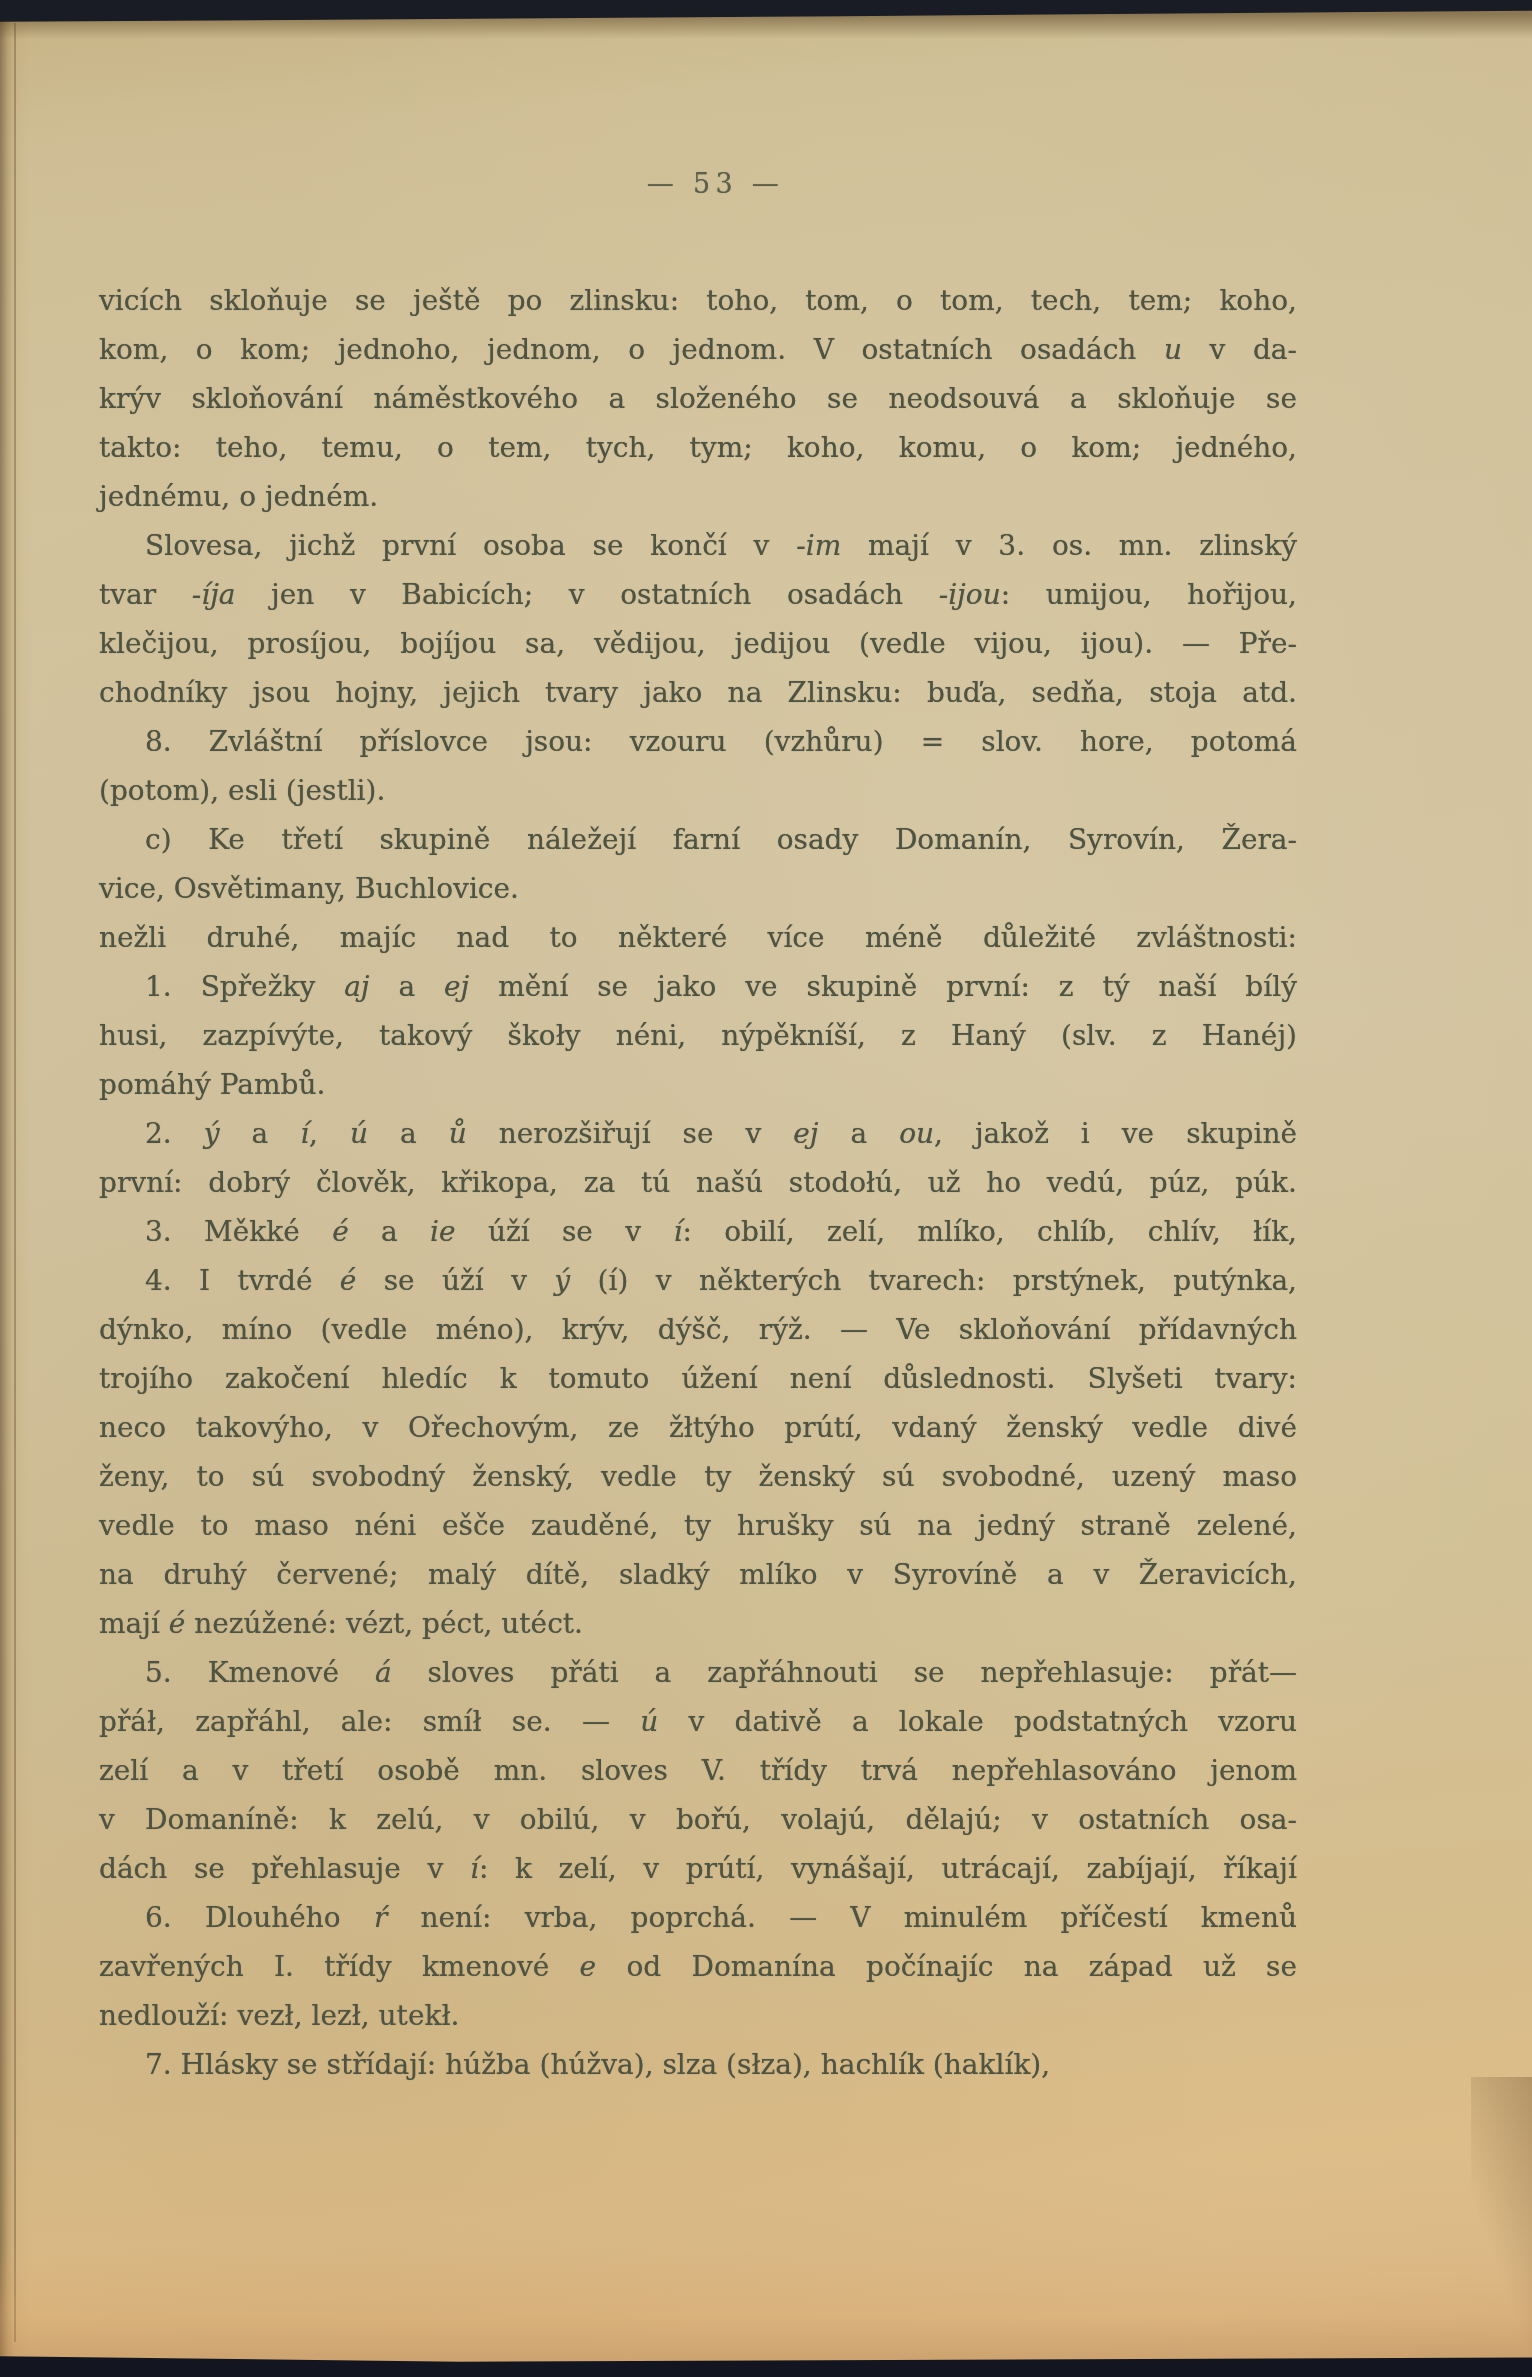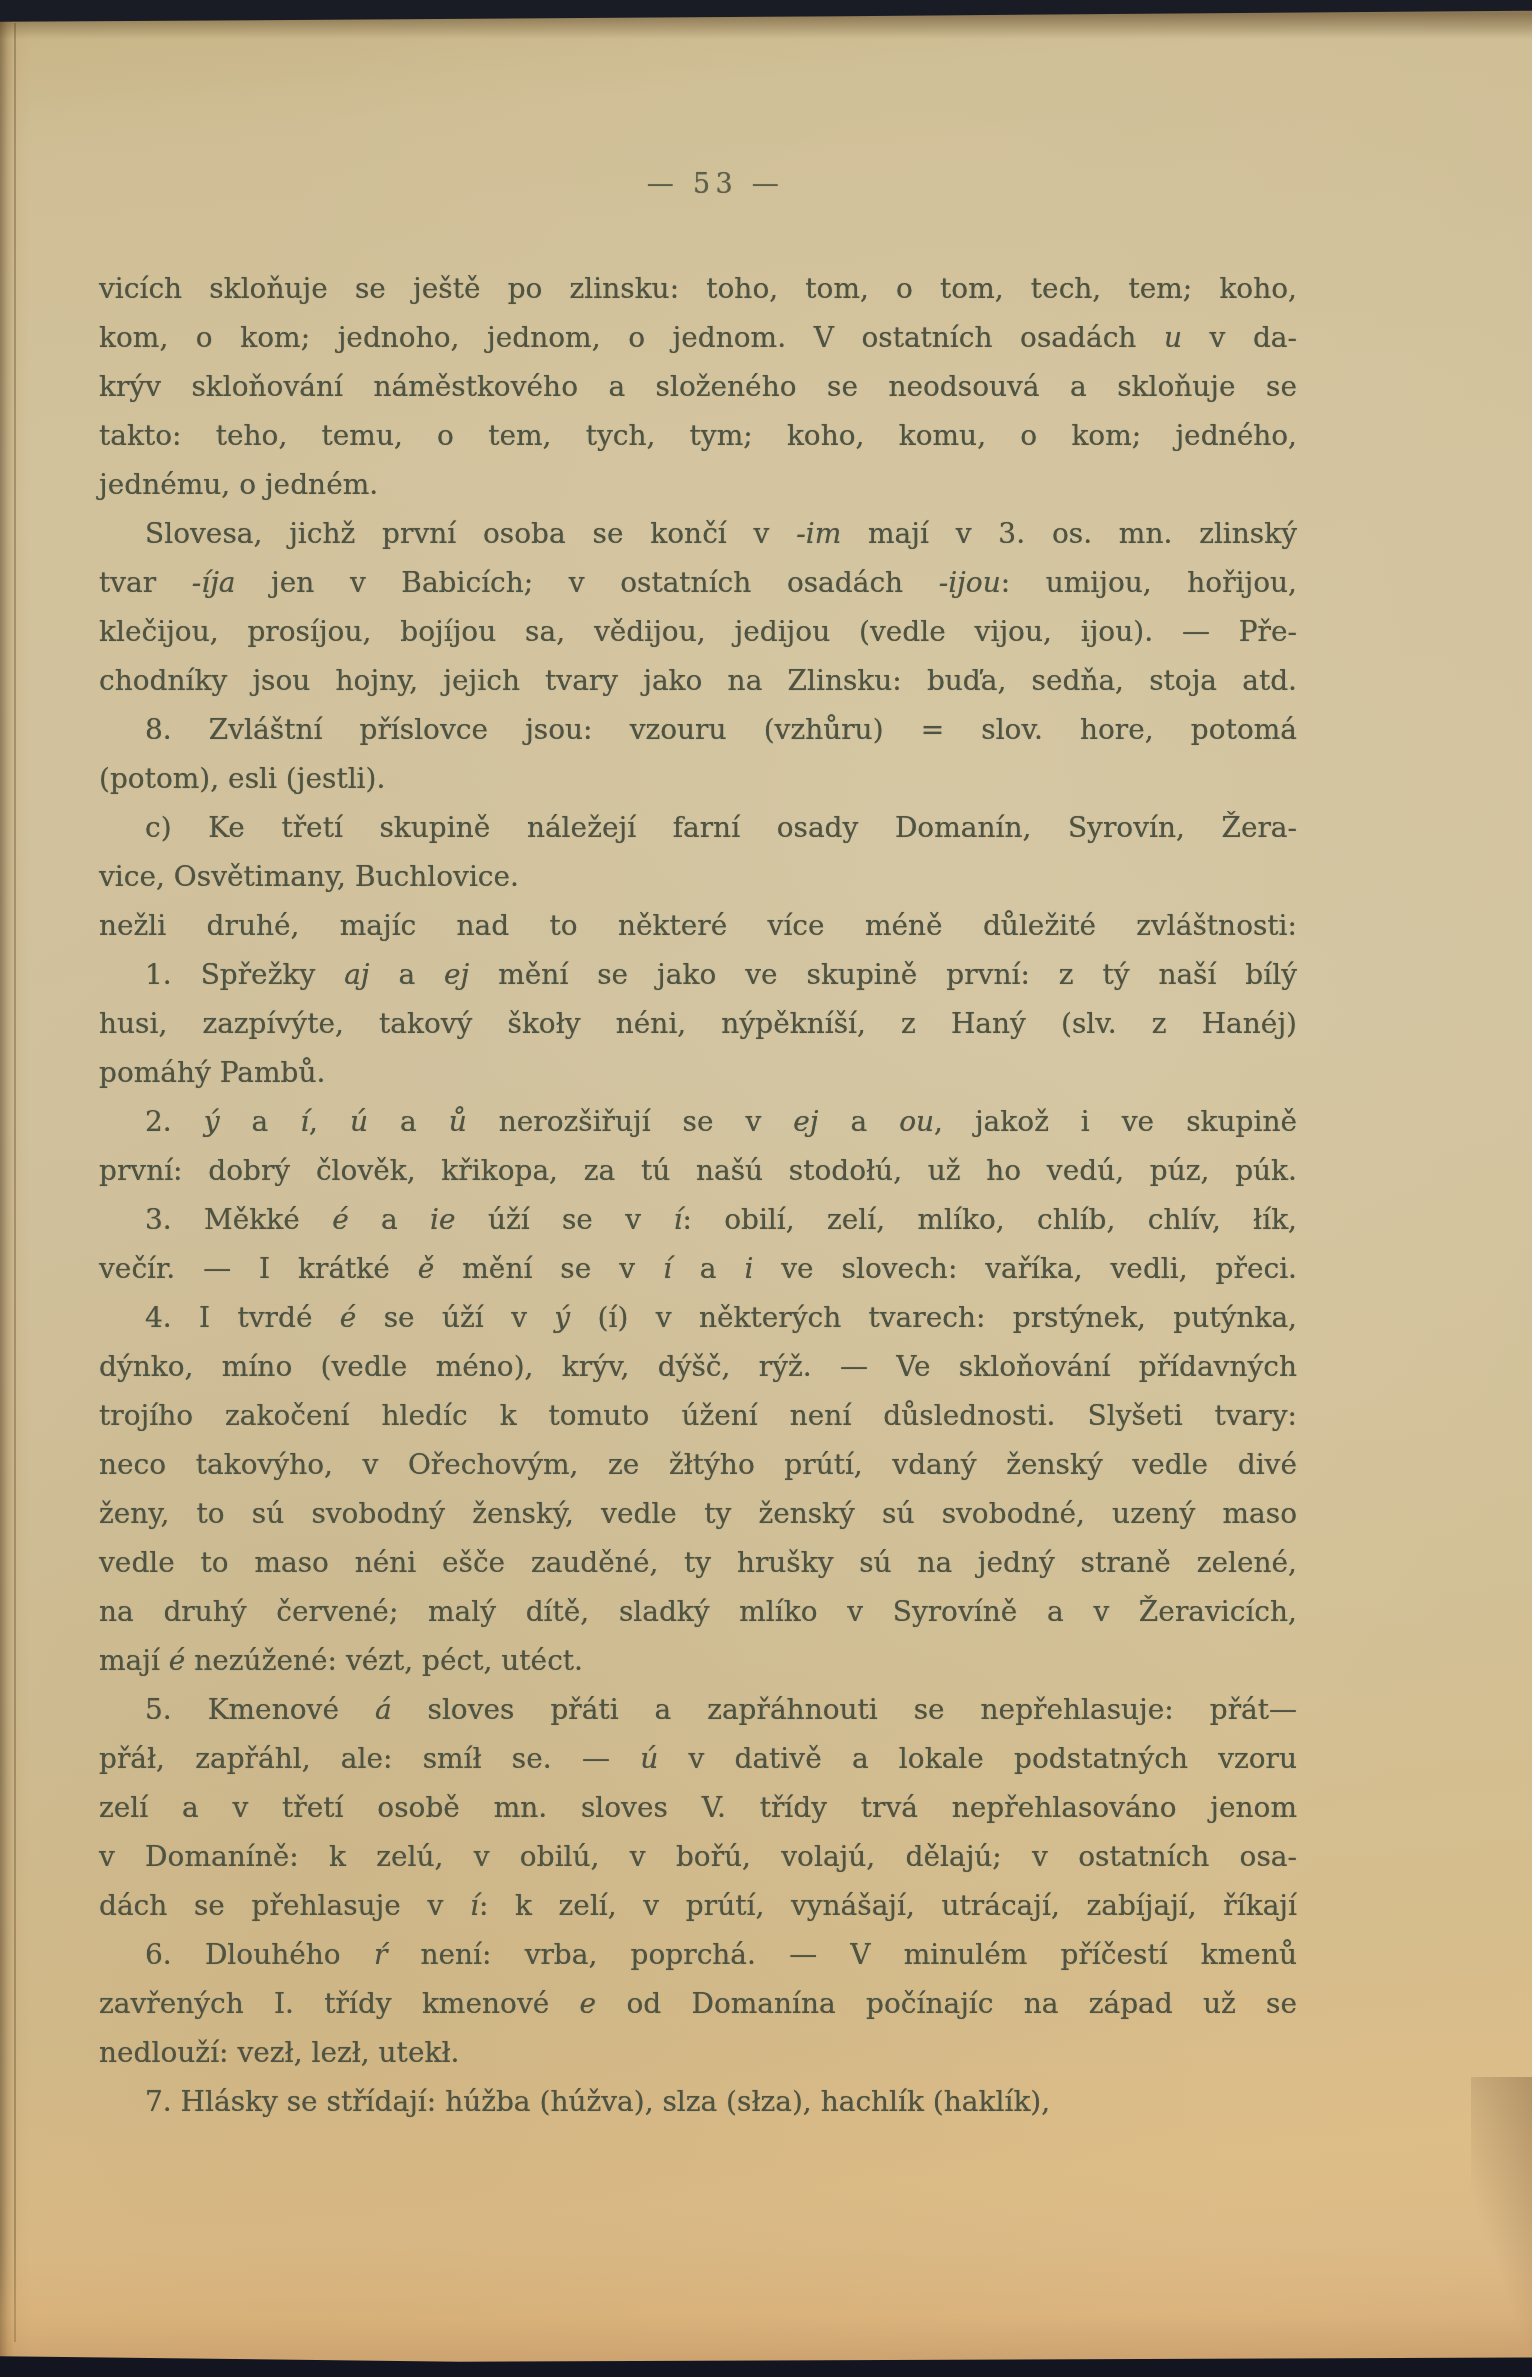--- a/index.html
+++ b/index.html
@@ -56,21 +56,21 @@
     background:linear-gradient(250deg, rgba(88,58,30,.32), rgba(0,0,0,0) 62%);
   }
   .page-number{
     position:absolute;top:168px;left:99px;width:1198px;
     text-align:center;text-indent:35px;
     font-size:27px;letter-spacing:5.3px;
     color:#5c604b;
     text-shadow:0 0 0.9px rgba(80,84,62,.55);
   }
   .page-text{
-    position:absolute;left:99px;top:264px;width:1198px;
+    position:absolute;left:99px;top:276px;width:1198px;
     font-size:28px;color:#4e5342;
     text-shadow:0 0 0.9px rgba(66,70,52,.6);
   }
   .line{height:49px;line-height:49px;text-align:justify;text-align-last:justify;}
   .line.end{text-align-last:left;}
   .line.indent{text-indent:46px;}
   .line.gap{}
   .line i{font-style:italic;}
 </style>
 </head>
@@ -102,21 +102,20 @@
       <div class="line end"><span>(potom), esli (jestli).</span></div>
       <div class="line indent gap"><span>c) Ke třetí skupině náležejí farní osady Domanín, Syrovín, Žera-</span></div>
       <div class="line end"><span>vice, Osvětimany, Buchlovice.</span></div>
       <div class="line"><span>nežli druhé, majíc nad to některé více méně důležité zvláštnosti:</span></div>
       <div class="line indent"><span>1. Spřežky </span><i>aj</i><span> a </span><i>ej</i><span> mění se jako ve skupině první: z tý naší bílý</span></div>
       <div class="line"><span>husi, zazpívýte, takový škoły néni, nýpěkníší, z Haný (slv. z Hanéj)</span></div>
       <div class="line end"><span>pomáhý Pambů.</span></div>
       <div class="line indent"><span>2. </span><i>ý</i><span> a </span><i>í</i><span>, </span><i>ú</i><span> a </span><i>ů</i><span> nerozšiřují se v </span><i>ej</i><span> a </span><i>ou</i><span>, jakož i ve skupině</span></div>
       <div class="line"><span>první: dobrý člověk, křikopa, za tú našú stodołú, už ho vedú, púz, púk.</span></div>
       <div class="line indent"><span>3. Měkké </span><i>é</i><span> a </span><i>ie</i><span> úží se v </span><i>í</i><span>: obilí, zelí, mlíko, chlíb, chlív, łík,</span></div>
-      <div class="line"><span>večír. — I krátké </span><i>ě</i><span> mění se v </span><i>í</i><span> a </span><i>i</i><span> ve slovech: vaříka, vedli, přeci.</span></div>
       <div class="line indent"><span>4. I tvrdé </span><i>é</i><span> se úží v </span><i>ý</i><span> (í) v některých tvarech: prstýnek, putýnka,</span></div>
       <div class="line"><span>dýnko, míno (vedle méno), krýv, dýšč, rýž. — Ve skloňování přídavných</span></div>
       <div class="line"><span>trojího zakočení hledíc k tomuto úžení není důslednosti. Slyšeti tvary:</span></div>
       <div class="line"><span>neco takovýho, v Ořechovým, ze žłtýho prútí, vdaný ženský vedle divé</span></div>
       <div class="line"><span>ženy, to sú svobodný ženský, vedle ty ženský sú svobodné, uzený maso</span></div>
       <div class="line"><span>vedle to maso néni ešče zauděné, ty hrušky sú na jedný straně zelené,</span></div>
       <div class="line"><span>na druhý červené; malý dítě, sladký mlíko v Syrovíně a v Žeravicích,</span></div>
       <div class="line end"><span>mají </span><i>é</i><span> nezúžené: vézt, péct, utéct.</span></div>
       <div class="line indent"><span>5. Kmenové </span><i>á</i><span> sloves přáti a zapřáhnouti se nepřehlasuje: přát—</span></div>
       <div class="line"><span>přáł, zapřáhl, ale: smíł se. — </span><i>ú</i><span> v dativě a lokale podstatných vzoru</span></div>

